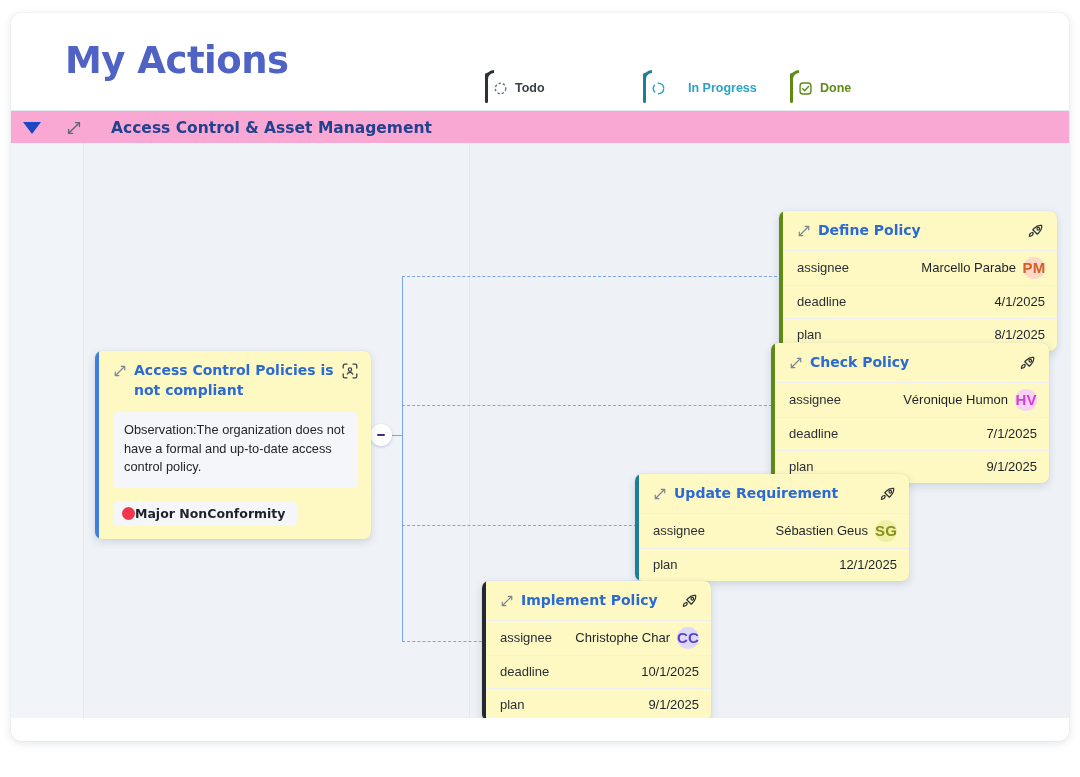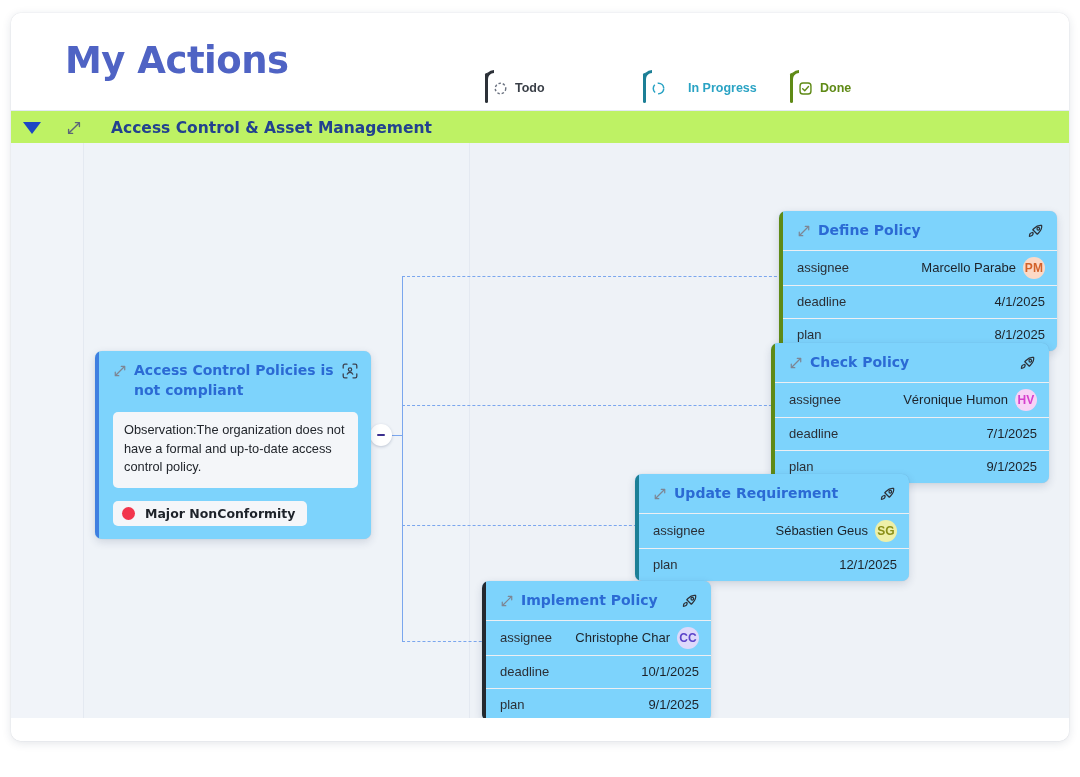--- a/index.html
+++ b/index.html
@@ -95,21 +95,21 @@
     box-sizing: border-box;
   }
 
   
   .crumb-row {
     position: absolute;
     left: 0;
     top: 97px;
     width: 100%;
     height: 33px;
-    background: #bef264;
+    background: #f9a8d4;
     border-top: 1px solid #e3e9f2;
     border-bottom: 1px solid #dde4ee;
     display: flex;
     align-items: center;
     gap: 15px;
   }
   .crumb-caret {
     margin-left: 12px;
     width: 0; height: 0;
     border-left: 9px solid transparent;
@@ -207,21 +207,21 @@
   .collapse-btn .minus {
     width: 8px;
     height: 2px;
     background: #3b2f8f;
     border-radius: 1px;
   }
 
   
   .card {
     position: absolute;
-    background: #7dd3fc;
+    background: #fef9c3;
     border-radius: 7px;
     box-shadow: 0 3px 9px rgba(35,55,95,0.16), 0 0 1px rgba(35,55,95,0.2);
     overflow: hidden;
   }
   .card .accent {
     position: absolute;
     left: 0; top: 0;
     width: 4px;
     height: 100%;
   }
@@ -270,21 +270,21 @@
     color: #1d2229;
     display: flex;
     align-items: center;
     gap: 7px;
     white-space: nowrap;
   }
   .avatar {
     width: 22px;
     height: 22px;
     border-radius: 11px;
-    font-size: 12px;
+    font-size: 15px;
     font-weight: bold;
     display: flex;
     align-items: center;
     justify-content: center;
     letter-spacing: 0.2px;
   }
 
   
   .obs-box {
     margin: 2px 13px 0 18px;
@@ -294,21 +294,21 @@
     font-size: 12.8px;
     line-height: 1.47;
     color: #22262c;
   }
   .tag-row {
     padding: 13px 13px 13px 18px;
   }
   .tag {
     display: inline-flex;
     align-items: center;
-    gap: 10px;
+    gap: 0;
     background: #f4f6f9;
     border-radius: 5px;
     padding: 5px 11px 5px 9px;
   }
   .tag .dot {
     width: 13px; height: 13px;
     border-radius: 7px;
     flex: 0 0 auto;
   }
   .tag .tag-label {

